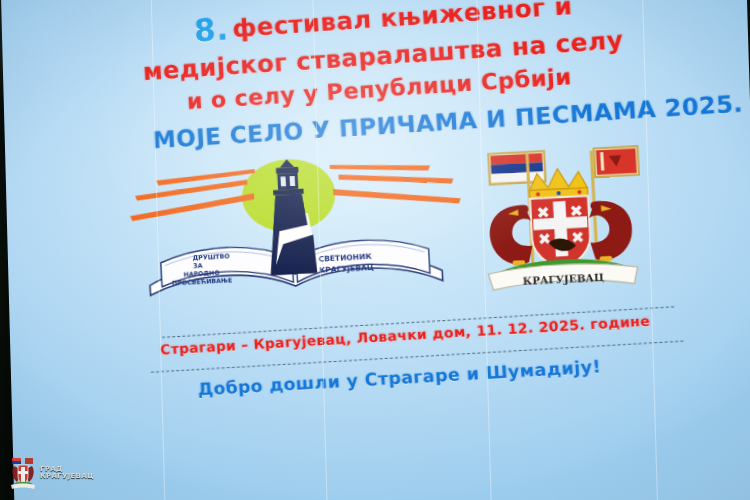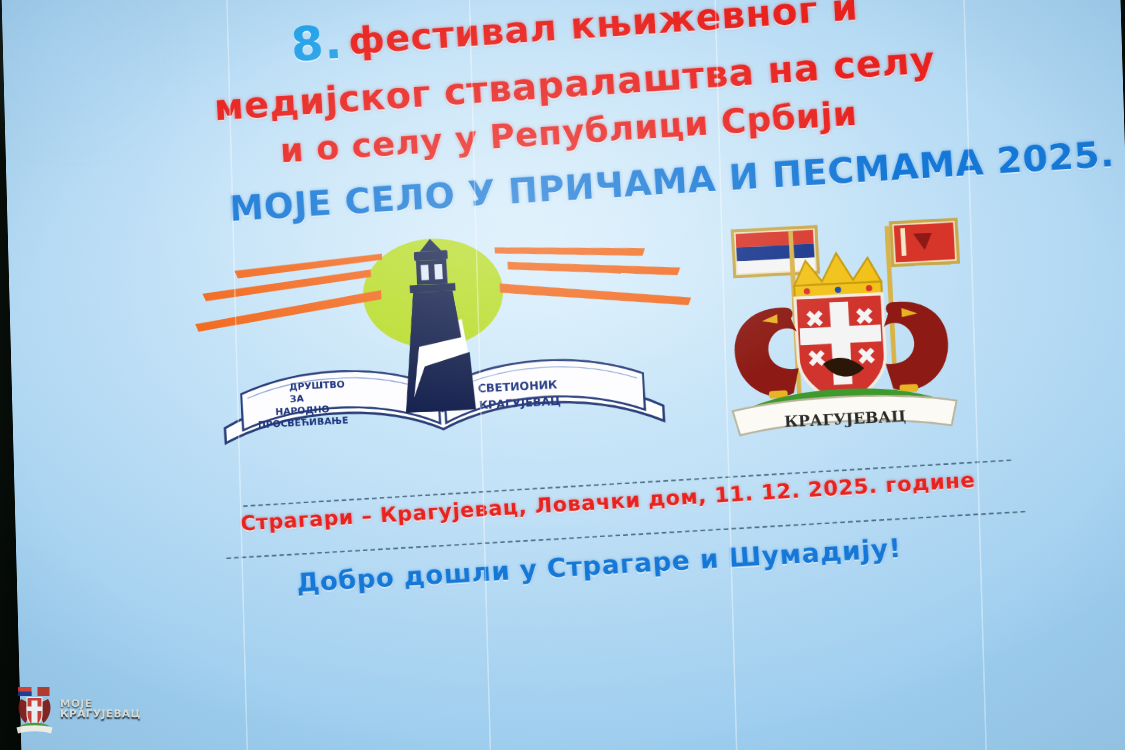--- a/index.html
+++ b/index.html
@@ -228,17 +228,17 @@
       <rect x="15" y="2" width="8" height="6" fill="#b4301f"></rect>
       <path d="M4 10 C1 14, 2 22, 7 26 L10 20 C7 18, 7 14, 10 13 Z" fill="#7e1713"></path>
       <path d="M22 10 C25 14, 24 22, 19 26 L16 20 C19 18, 19 14, 16 13 Z" fill="#7e1713"></path>
       <path d="M8 9 L18 9 L18 20 C18 26, 13 29, 13 29 C13 29, 8 26, 8 20 Z" fill="#c9342b" stroke="#f0ece0" stroke-width=".8"></path>
       <rect x="11" y="11" width="4" height="16" fill="#f2f2f2"></rect>
       <rect x="8" y="15" width="10" height="3" fill="#f2f2f2"></rect>
       <path d="M3 28 C8 25, 18 25, 23 28 C18 31, 8 31, 3 28 Z" fill="#3f9a2e"></path>
       <path d="M1 29 C8 27, 18 27, 25 29 L24 33 C17 31, 9 31, 2 33 Z" fill="#f3f0e4"></path>
     </svg>
     <div class="wm-text">
-      <span>МОЈЕ</span>
+      <span>ГРАД</span>
       <span>КРАГУЈЕВАЦ</span>
     </div>
   </div>
 </div>
 
 </body></html>

